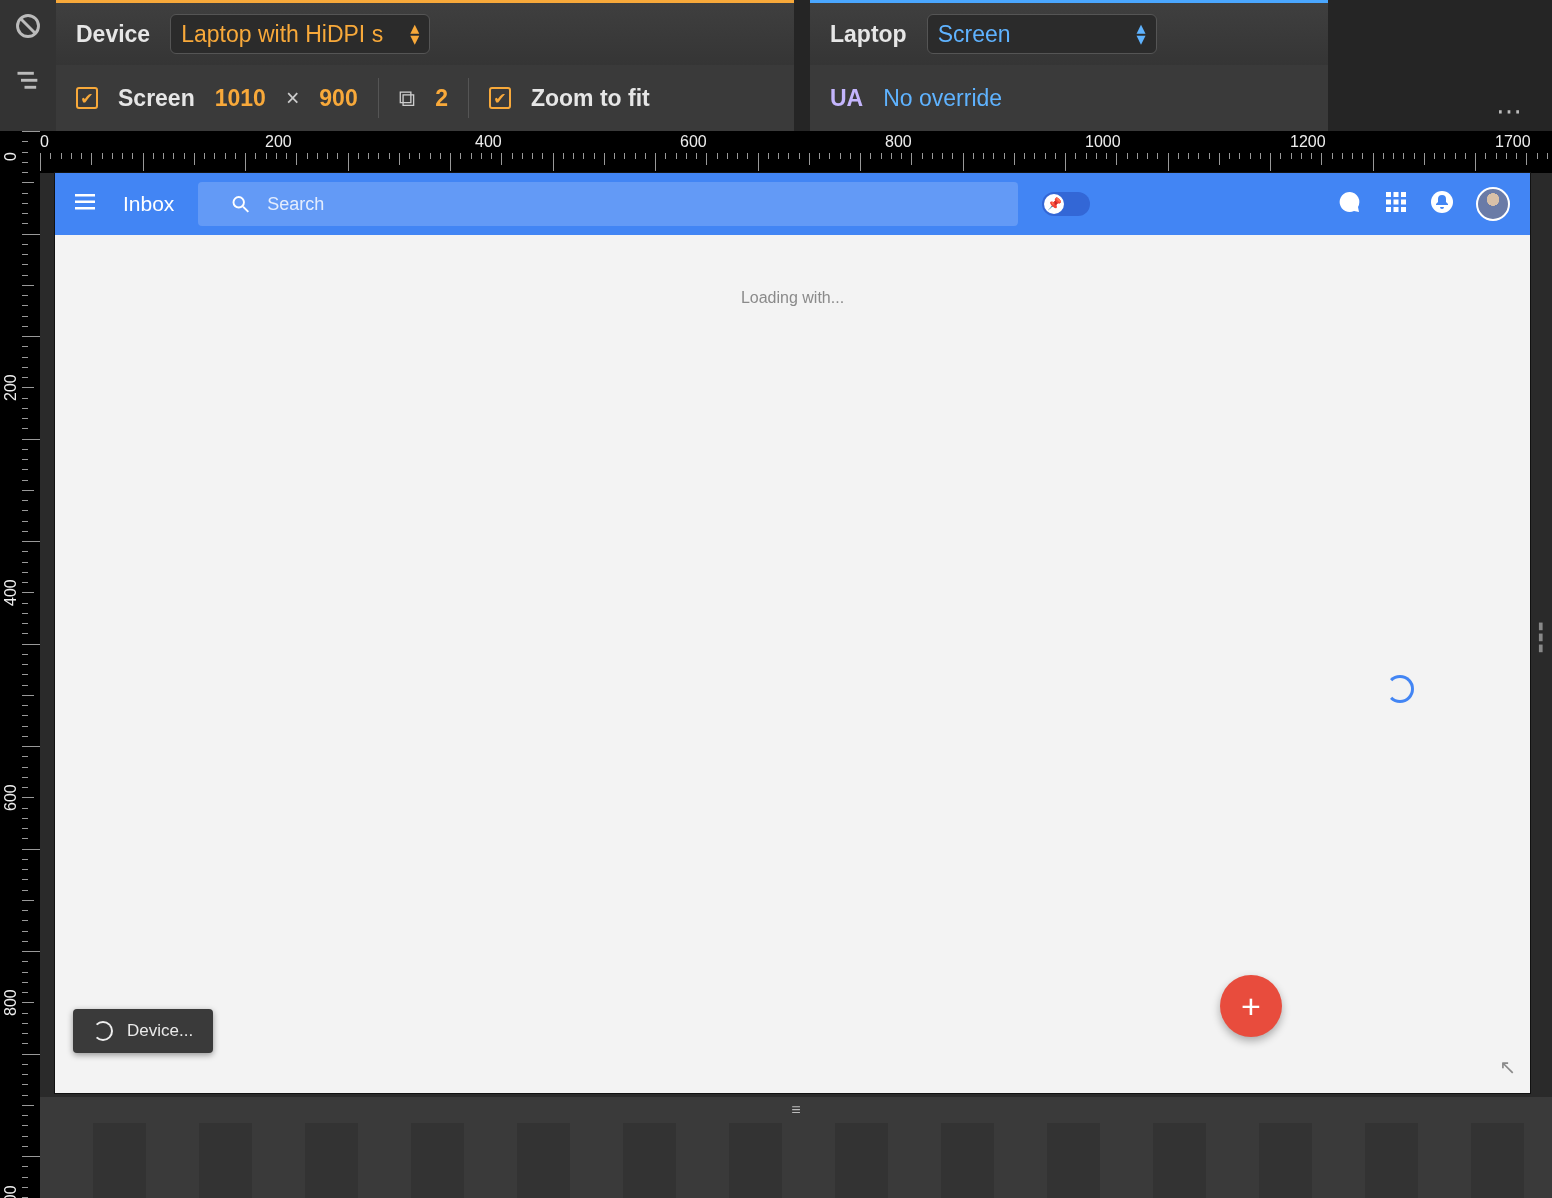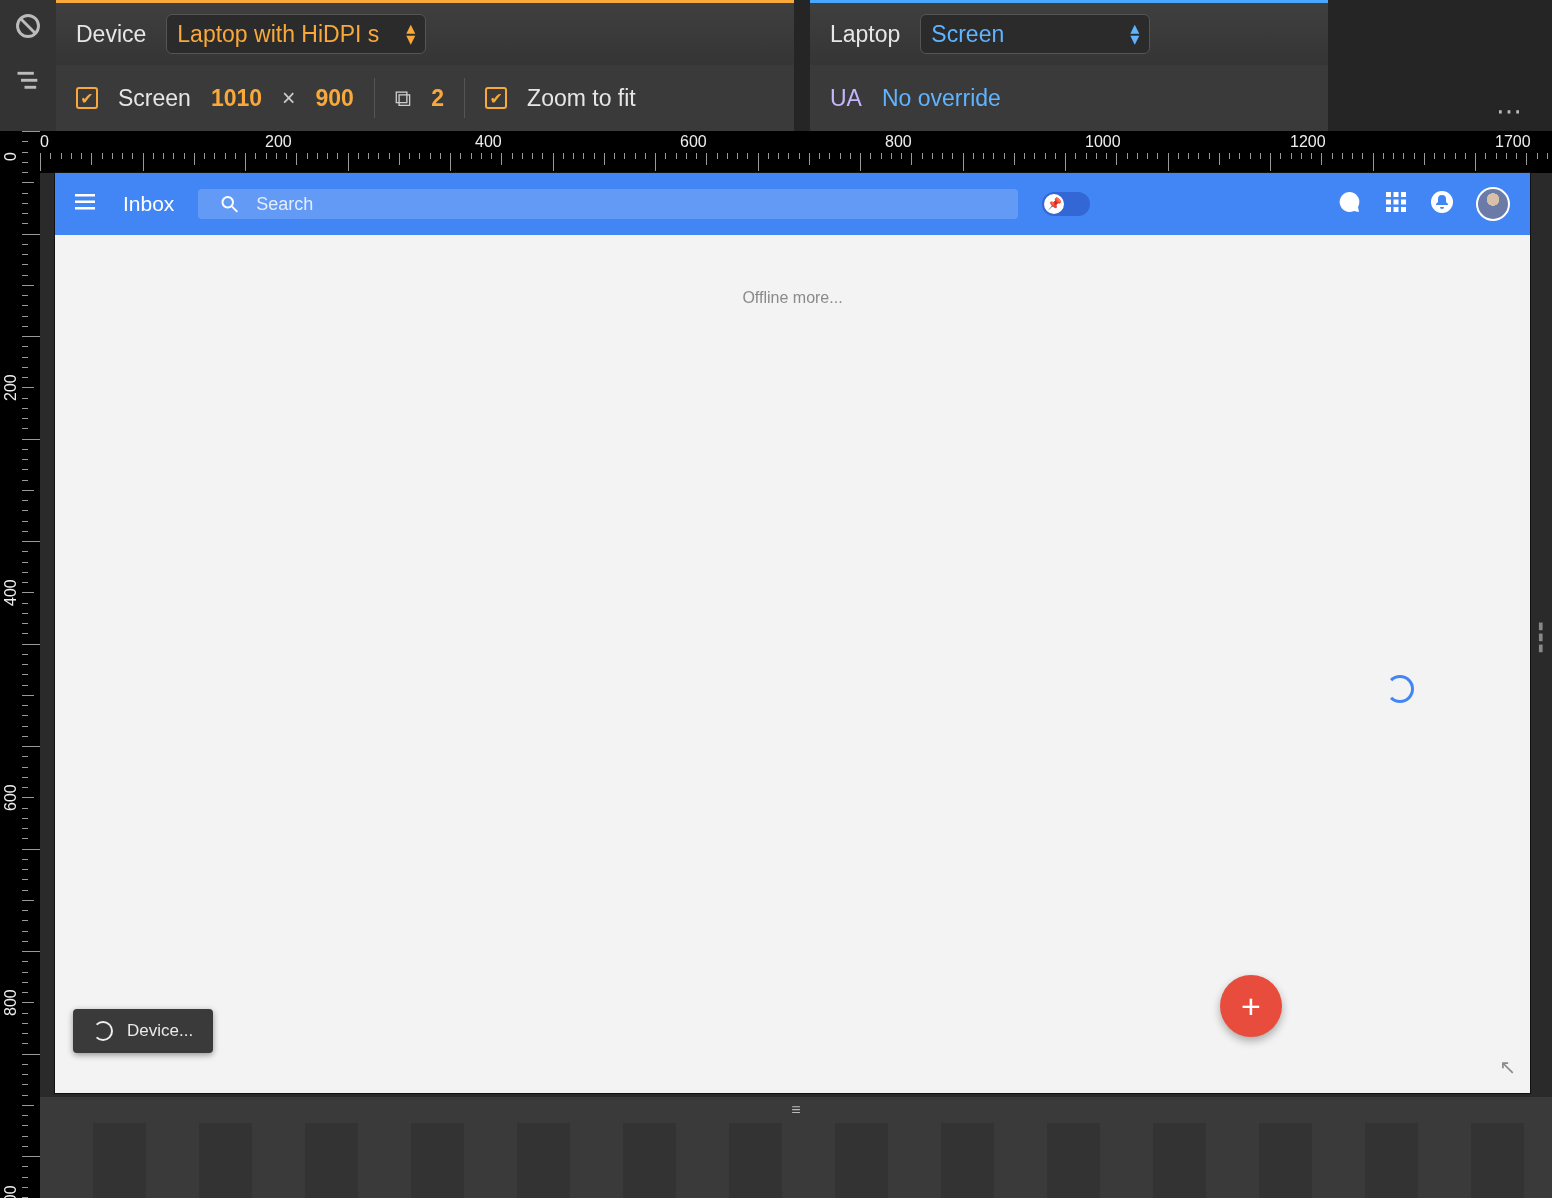--- a/index.html
+++ b/index.html
@@ -6,21 +6,21 @@
   html, body { width: 1552px; height: 1198px; overflow: hidden; font-family: Arial, Helvetica, sans-serif; background: #252525; }
   .root { width: 1552px; height: 1198px; background: #252525; position: relative; }
 
   
   .left-strip { position: absolute; left: 0; top: 0; width: 56px; height: 131px; background: #333; display: flex; flex-direction: column; align-items: center; padding-top: 12px; gap: 22px; }
   .left-strip svg { width: 28px; height: 28px; fill: #bbb; }
 
   
   .devbar { position: absolute; left: 56px; top: 0; height: 65px; display: flex; align-items: center; gap: 16px; color: #ccc; font-size: 23px; }
   .devbar.row2 { top: 65px; height: 66px; }
-  .devbar .lbl { color: #e6e6e6; font-weight: 400; }
+  .devbar .lbl { color: #e6e6e6; font-weight: 700; }
   .devbar .orange { color: #f8a93a; }
   .devbar .blue { color: #5fb3ff; }
   .device-panel { width: 738px; background: linear-gradient(#3f3f3f,#353535); padding: 0 20px; display: flex; align-items: center; gap: 20px; border-top: 3px solid #f8a93a; }
   .network-panel { width: 518px; background: linear-gradient(#3f3f3f,#353535); padding: 0 20px; display: flex; align-items: center; gap: 20px; border-top: 3px solid #4aa7ff; }
   .row2 .device-panel, .row2 .network-panel { border-top: none; background: #3a3a3a; }
   .select-box { background: #2b2b2b; border: 1px solid #555; border-radius: 6px; padding: 4px 10px; display: inline-flex; align-items: center; gap: 10px; min-width: 260px; height: 40px; }
   .select-box.small { min-width: 230px; }
   .sort-icon { color: #f8a93a; font-size: 18px; line-height: 0.6; display: flex; flex-direction: column; margin-left: auto; }
   .sort-icon.blue { color: #5fb3ff; }
   .chk { width: 22px; height: 22px; border: 2px solid #f8a93a; border-radius: 3px; display: inline-flex; align-items: center; justify-content: center; color: #f8a93a; font-size: 16px; }
@@ -37,21 +37,21 @@
   .ruler-v .ticks { position: absolute; top: 0; bottom: 0; left: 22px; width: 18px; }
   .ruler-v .tick { position: absolute; left: 0; height: 1px; background: #999; }
 
   
   .viewport-wrap { position: absolute; left: 40px; top: 173px; right: 0; bottom: 0; background: #2a2a2a; }
   .viewport { position: absolute; left: 15px; top: 0; width: 1475px; height: 920px; background: #fff; box-shadow: 0 0 0 1px #111; }
 
   
   .ibx-header { height: 62px; background: #4285f4; display: flex; align-items: center; color: #fff; padding: 0 20px; gap: 24px; }
   .ibx-header .brand { font-size: 21px; }
-  .ibx-search { flex: 0 0 820px; background: #639af6; border-radius: 4px; height: 30px; display: flex; align-items: center; gap: 16px; padding: 0 21px; }
+  .ibx-search { flex: 0 0 820px; background: #639af6; border-radius: 4px; height: 44px; display: flex; align-items: center; gap: 16px; padding: 0 32px; }
   .ibx-search input { background: transparent; border: none; color: #e4edfd; font-size: 18px; outline: none; width: 100%; }
   .ibx-search input::placeholder { color: #e4edfd; }
   .toggle { width: 48px; height: 24px; background: #3367d6; border-radius: 12px; position: relative; }
   .toggle .knob { position: absolute; left: 2px; top: 2px; width: 20px; height: 20px; background: #fff; border-radius: 50%; display:flex; align-items:center; justify-content:center; color:#4285f4; font-size:12px;}
   .ibx-right { margin-left: auto; display: flex; align-items: center; gap: 22px; }
   .ibx-right svg { width: 24px; height: 24px; fill: #fff; }
   .avatar { width: 34px; height: 34px; border-radius: 50%; background: #9bb7e8; border:2px solid #fff; background-image: radial-gradient(circle at 50% 35%, #d8c0a8 0 25%, transparent 26%), linear-gradient(#6a7ba7,#6a7ba7); }
 
   .ibx-body { position: relative; height: calc(100% - 62px); background: #f3f3f3; }
   .loading-more { text-align: center; padding-top: 54px; color: #8a8a8a; font-size: 16px; }
@@ -435,21 +435,21 @@
                 <rect x="17" y="17" width="5" height="5"></rect>
               </svg></span>
         <span><svg viewBox="0 0 24 24">
                 <circle cx="12" cy="12" r="11" fill="#fff"></circle>
                 <path fill="#4285f4" d="M12 5a4 4 0 0 0-4 4v3l-2 2v1h12v-1l-2-2V9a4 4 0 0 0-4-4zm0 14a2 2 0 0 0 2-2h-4a2 2 0 0 0 2 2z"></path>
               </svg></span>
         <div class="avatar"></div>
       </div>
     </div>
     <div class="ibx-body">
-      <div class="loading-more">Offline more...</div>
+      <div class="loading-more">Loading with...</div>
       <div class="side-spinner"></div>
       <div class="toast">
         <div class="sp"></div>
         <span>Device...</span>
       </div>
       <div class="fab">
             <span>+</span>
           </div>
       <div class="resize-corner">↖</div>
     </div>

